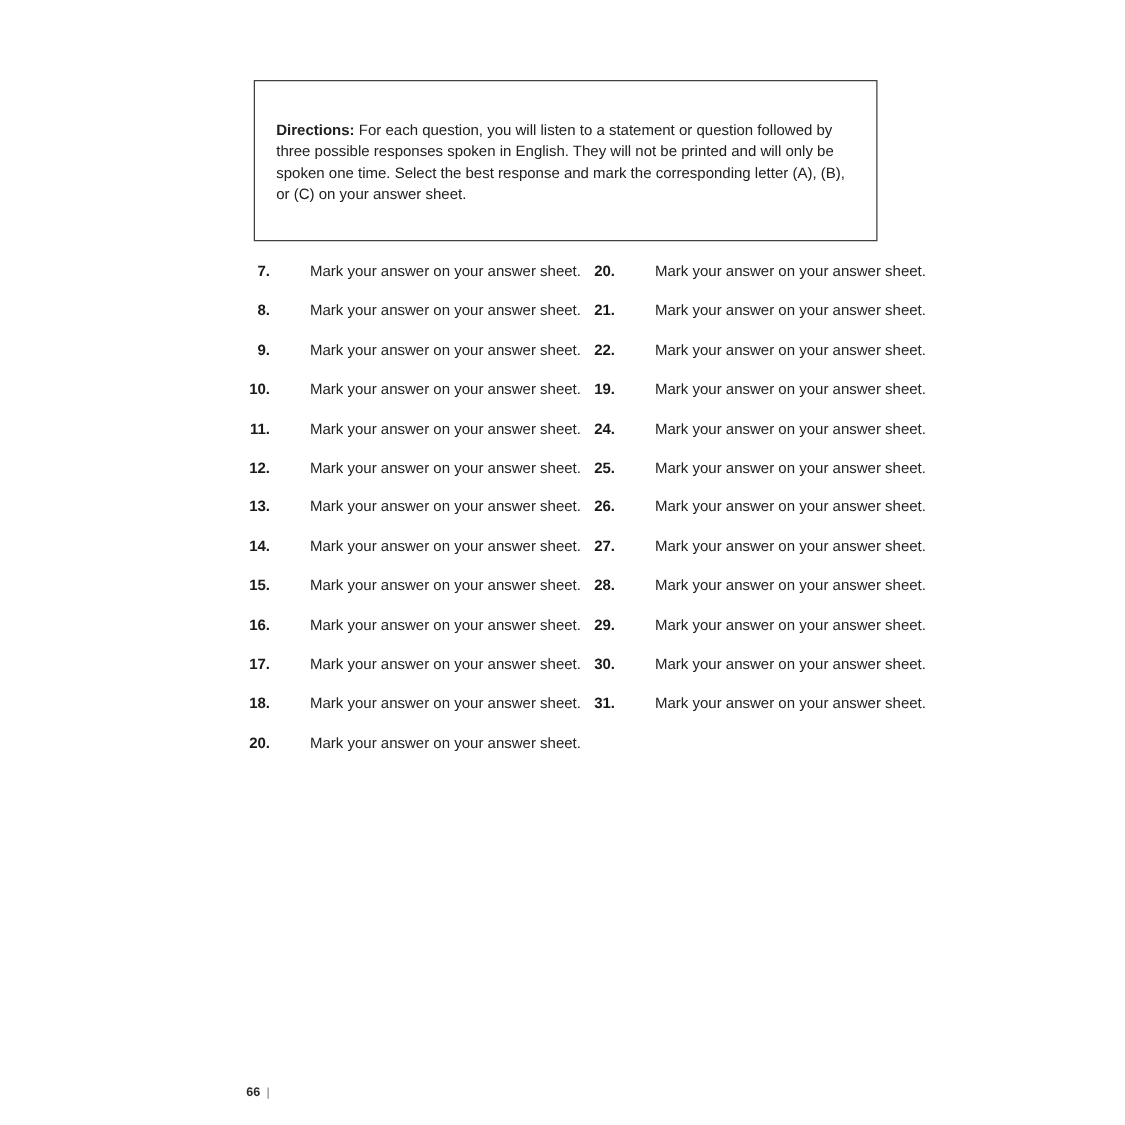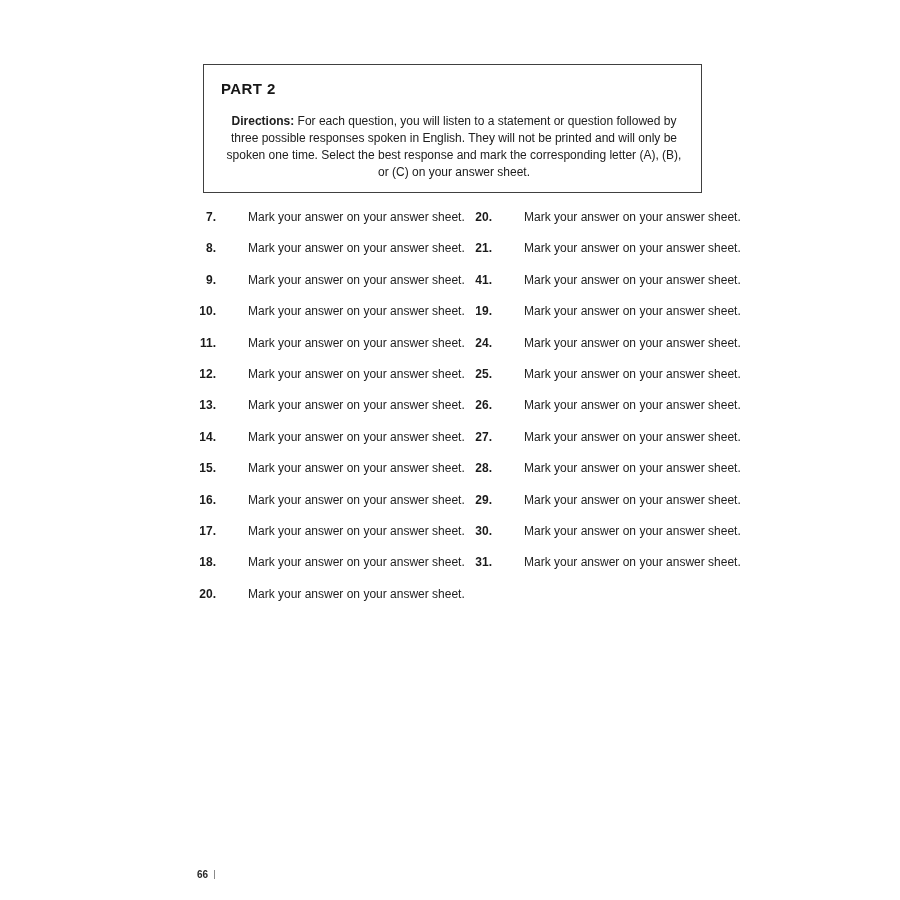--- a/index.html
+++ b/index.html
@@ -32,21 +32,20 @@
     font-weight: bold;
     letter-spacing: 0.4px;
     color: #161616;
   }
   .directions {
     margin-top: 16px;
     font-size: 12px;
     line-height: 17px;
     width: 466px;
     color: #202020;
-    text-align: center;
   }
   .directions .dir-label {
     font-weight: bold;
   }
   .question-col {
     position: absolute;
     top: 211px;
   }
   .question-col.left  { left: 194px; }
   .question-col.right { left: 470px; }
@@ -85,21 +84,20 @@
     background: #8a8a8a;
     margin-left: 6px;
   }
 </style>
 </head>
 <body>
 
 <div class="page">
 
   <div class="directions-box">
-    <div class="part-title">PART 2</div>
     <div class="directions"><span class="dir-label">Directions:</span><span> For each question, you will listen to a statement or question followed by three possible responses spoken in English. They will not be printed and will only be spoken one time. Select the best response and mark the corresponding letter (A), (B), or (C) on your answer sheet.</span></div>
   </div>
 
   <div class="question-col left" id="col-left">
       <div class="q-item">
         <span class="q-num">7.</span>
         <span class="q-text">Mark your answer on your answer sheet.</span>
       </div>
       <div class="q-item">
         <span class="q-num">8.</span>
@@ -154,21 +152,21 @@
   <div class="question-col right" id="col-right">
       <div class="q-item">
         <span class="q-num">20.</span>
         <span class="q-text">Mark your answer on your answer sheet.</span>
       </div>
       <div class="q-item">
         <span class="q-num">21.</span>
         <span class="q-text">Mark your answer on your answer sheet.</span>
       </div>
       <div class="q-item">
-        <span class="q-num">41.</span>
+        <span class="q-num">22.</span>
         <span class="q-text">Mark your answer on your answer sheet.</span>
       </div>
       <div class="q-item">
         <span class="q-num">19.</span>
         <span class="q-text">Mark your answer on your answer sheet.</span>
       </div>
       <div class="q-item">
         <span class="q-num">24.</span>
         <span class="q-text">Mark your answer on your answer sheet.</span>
       </div>

